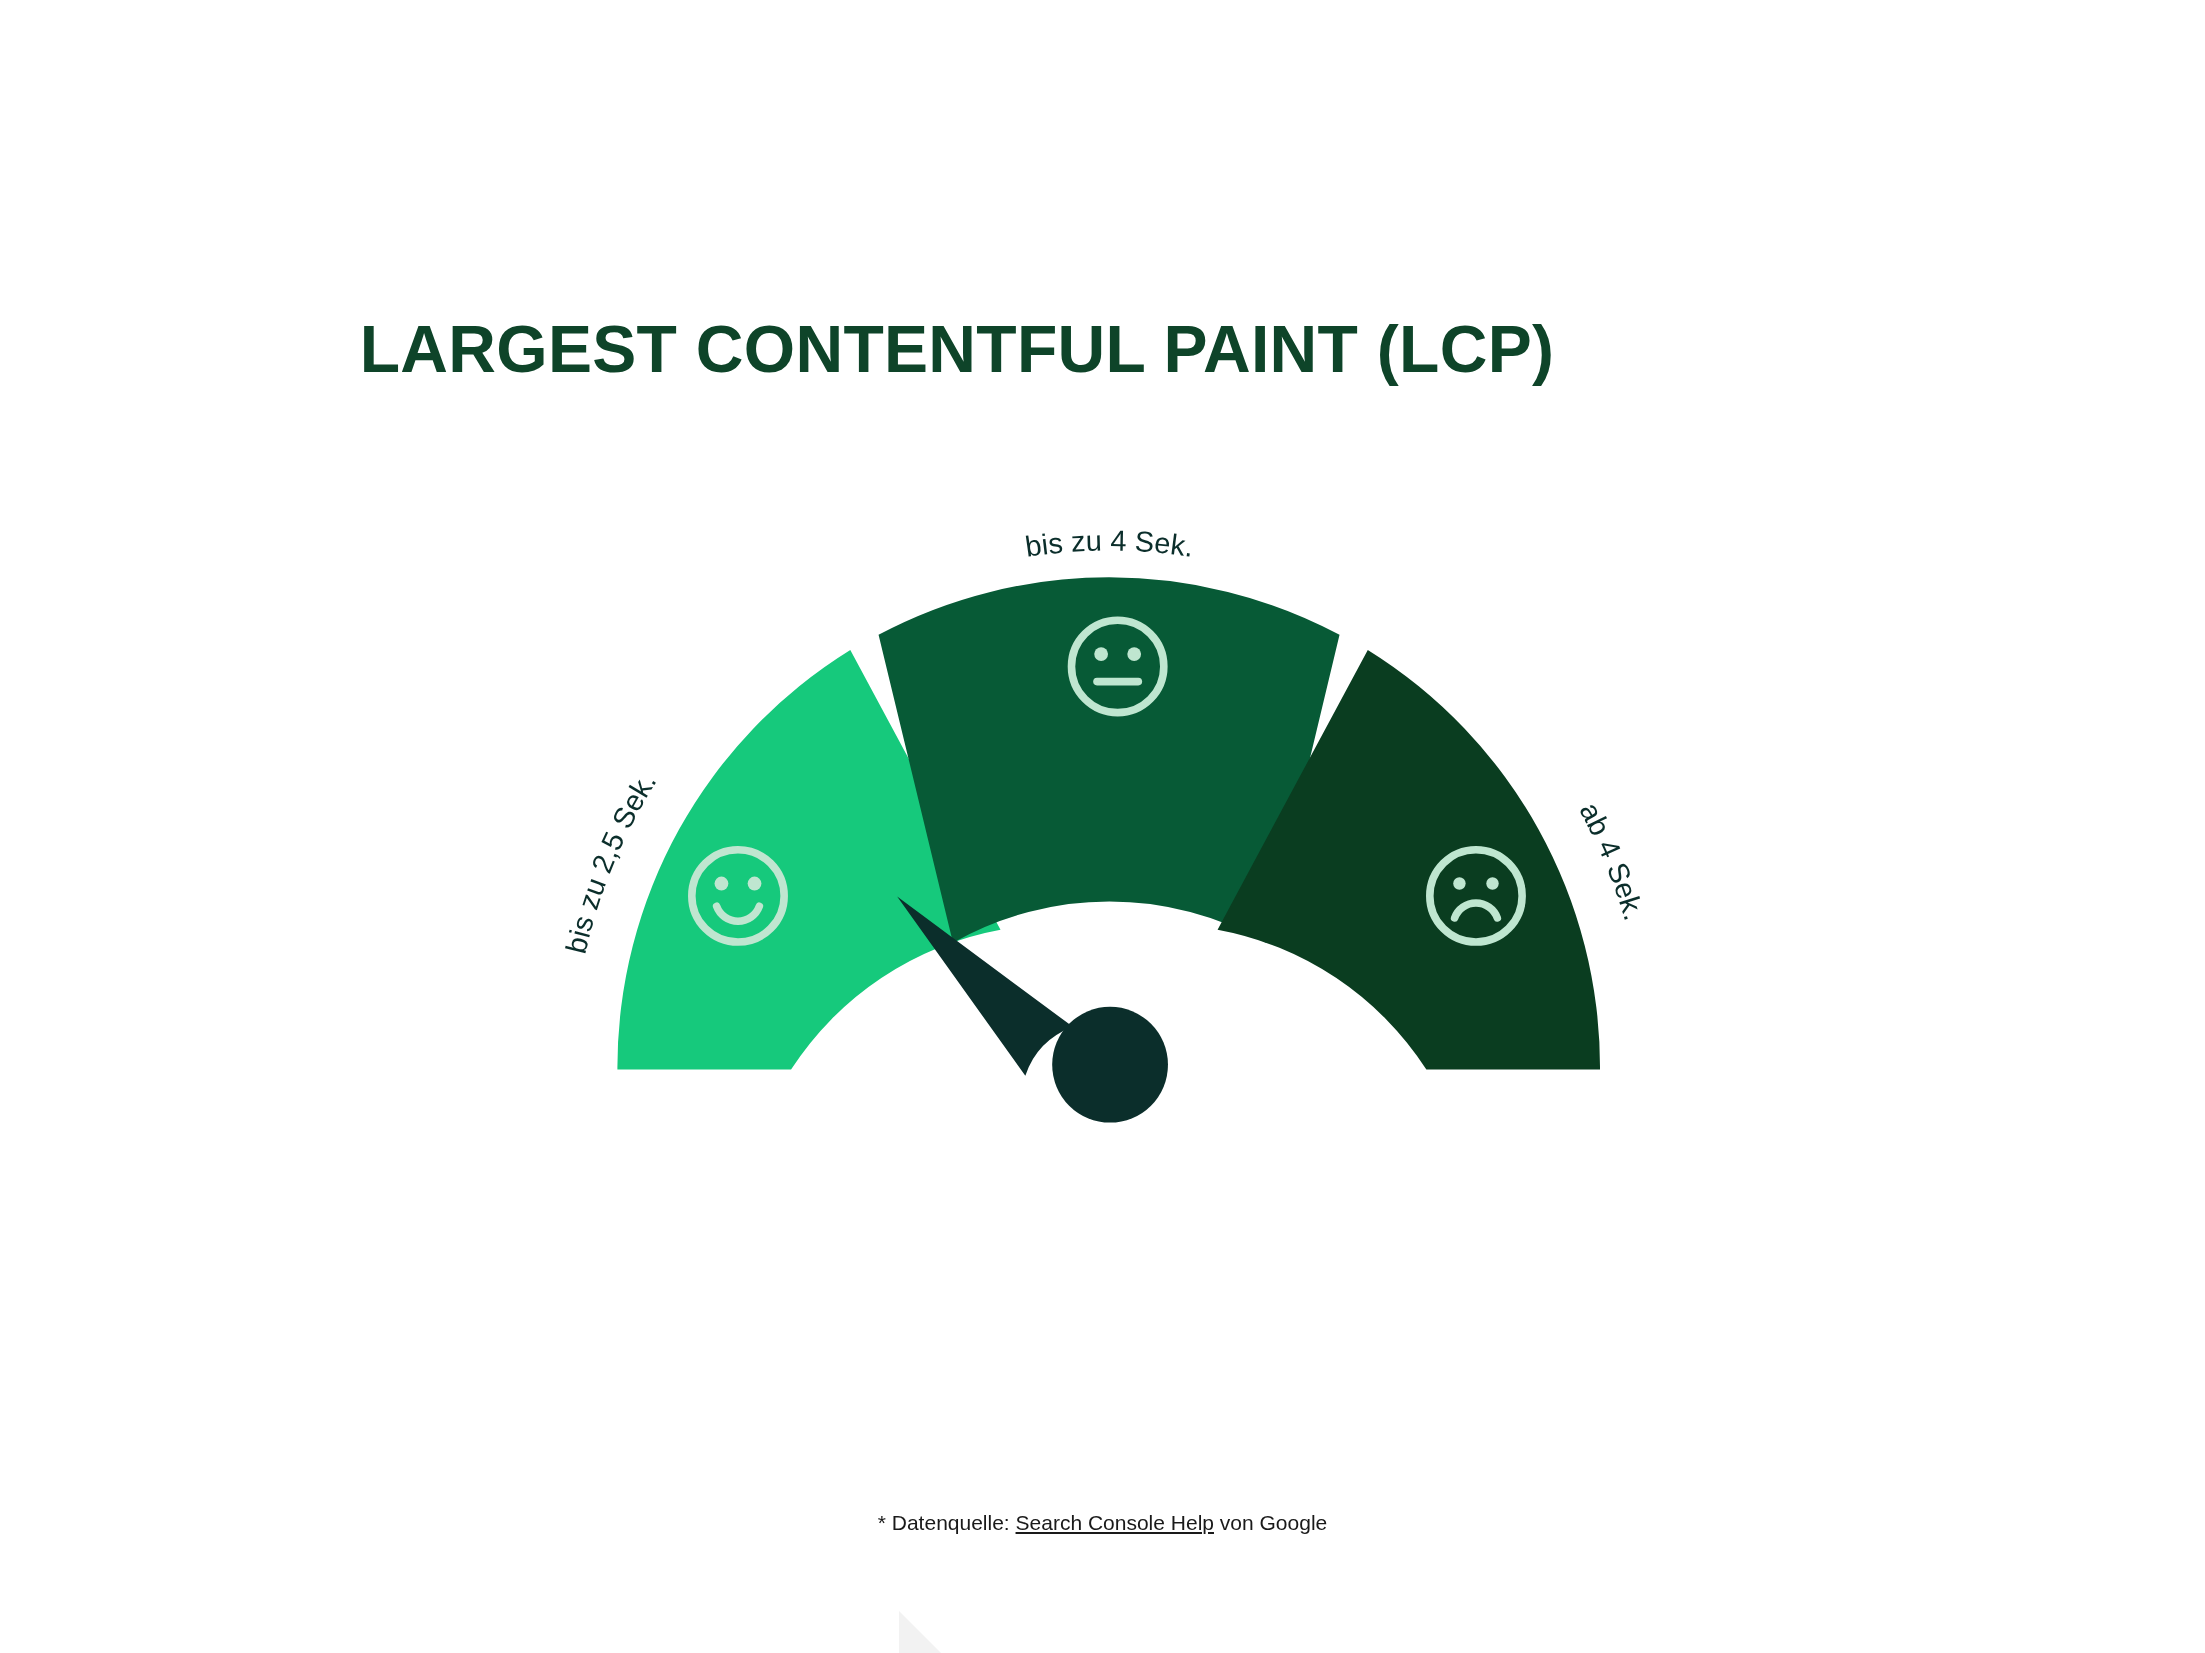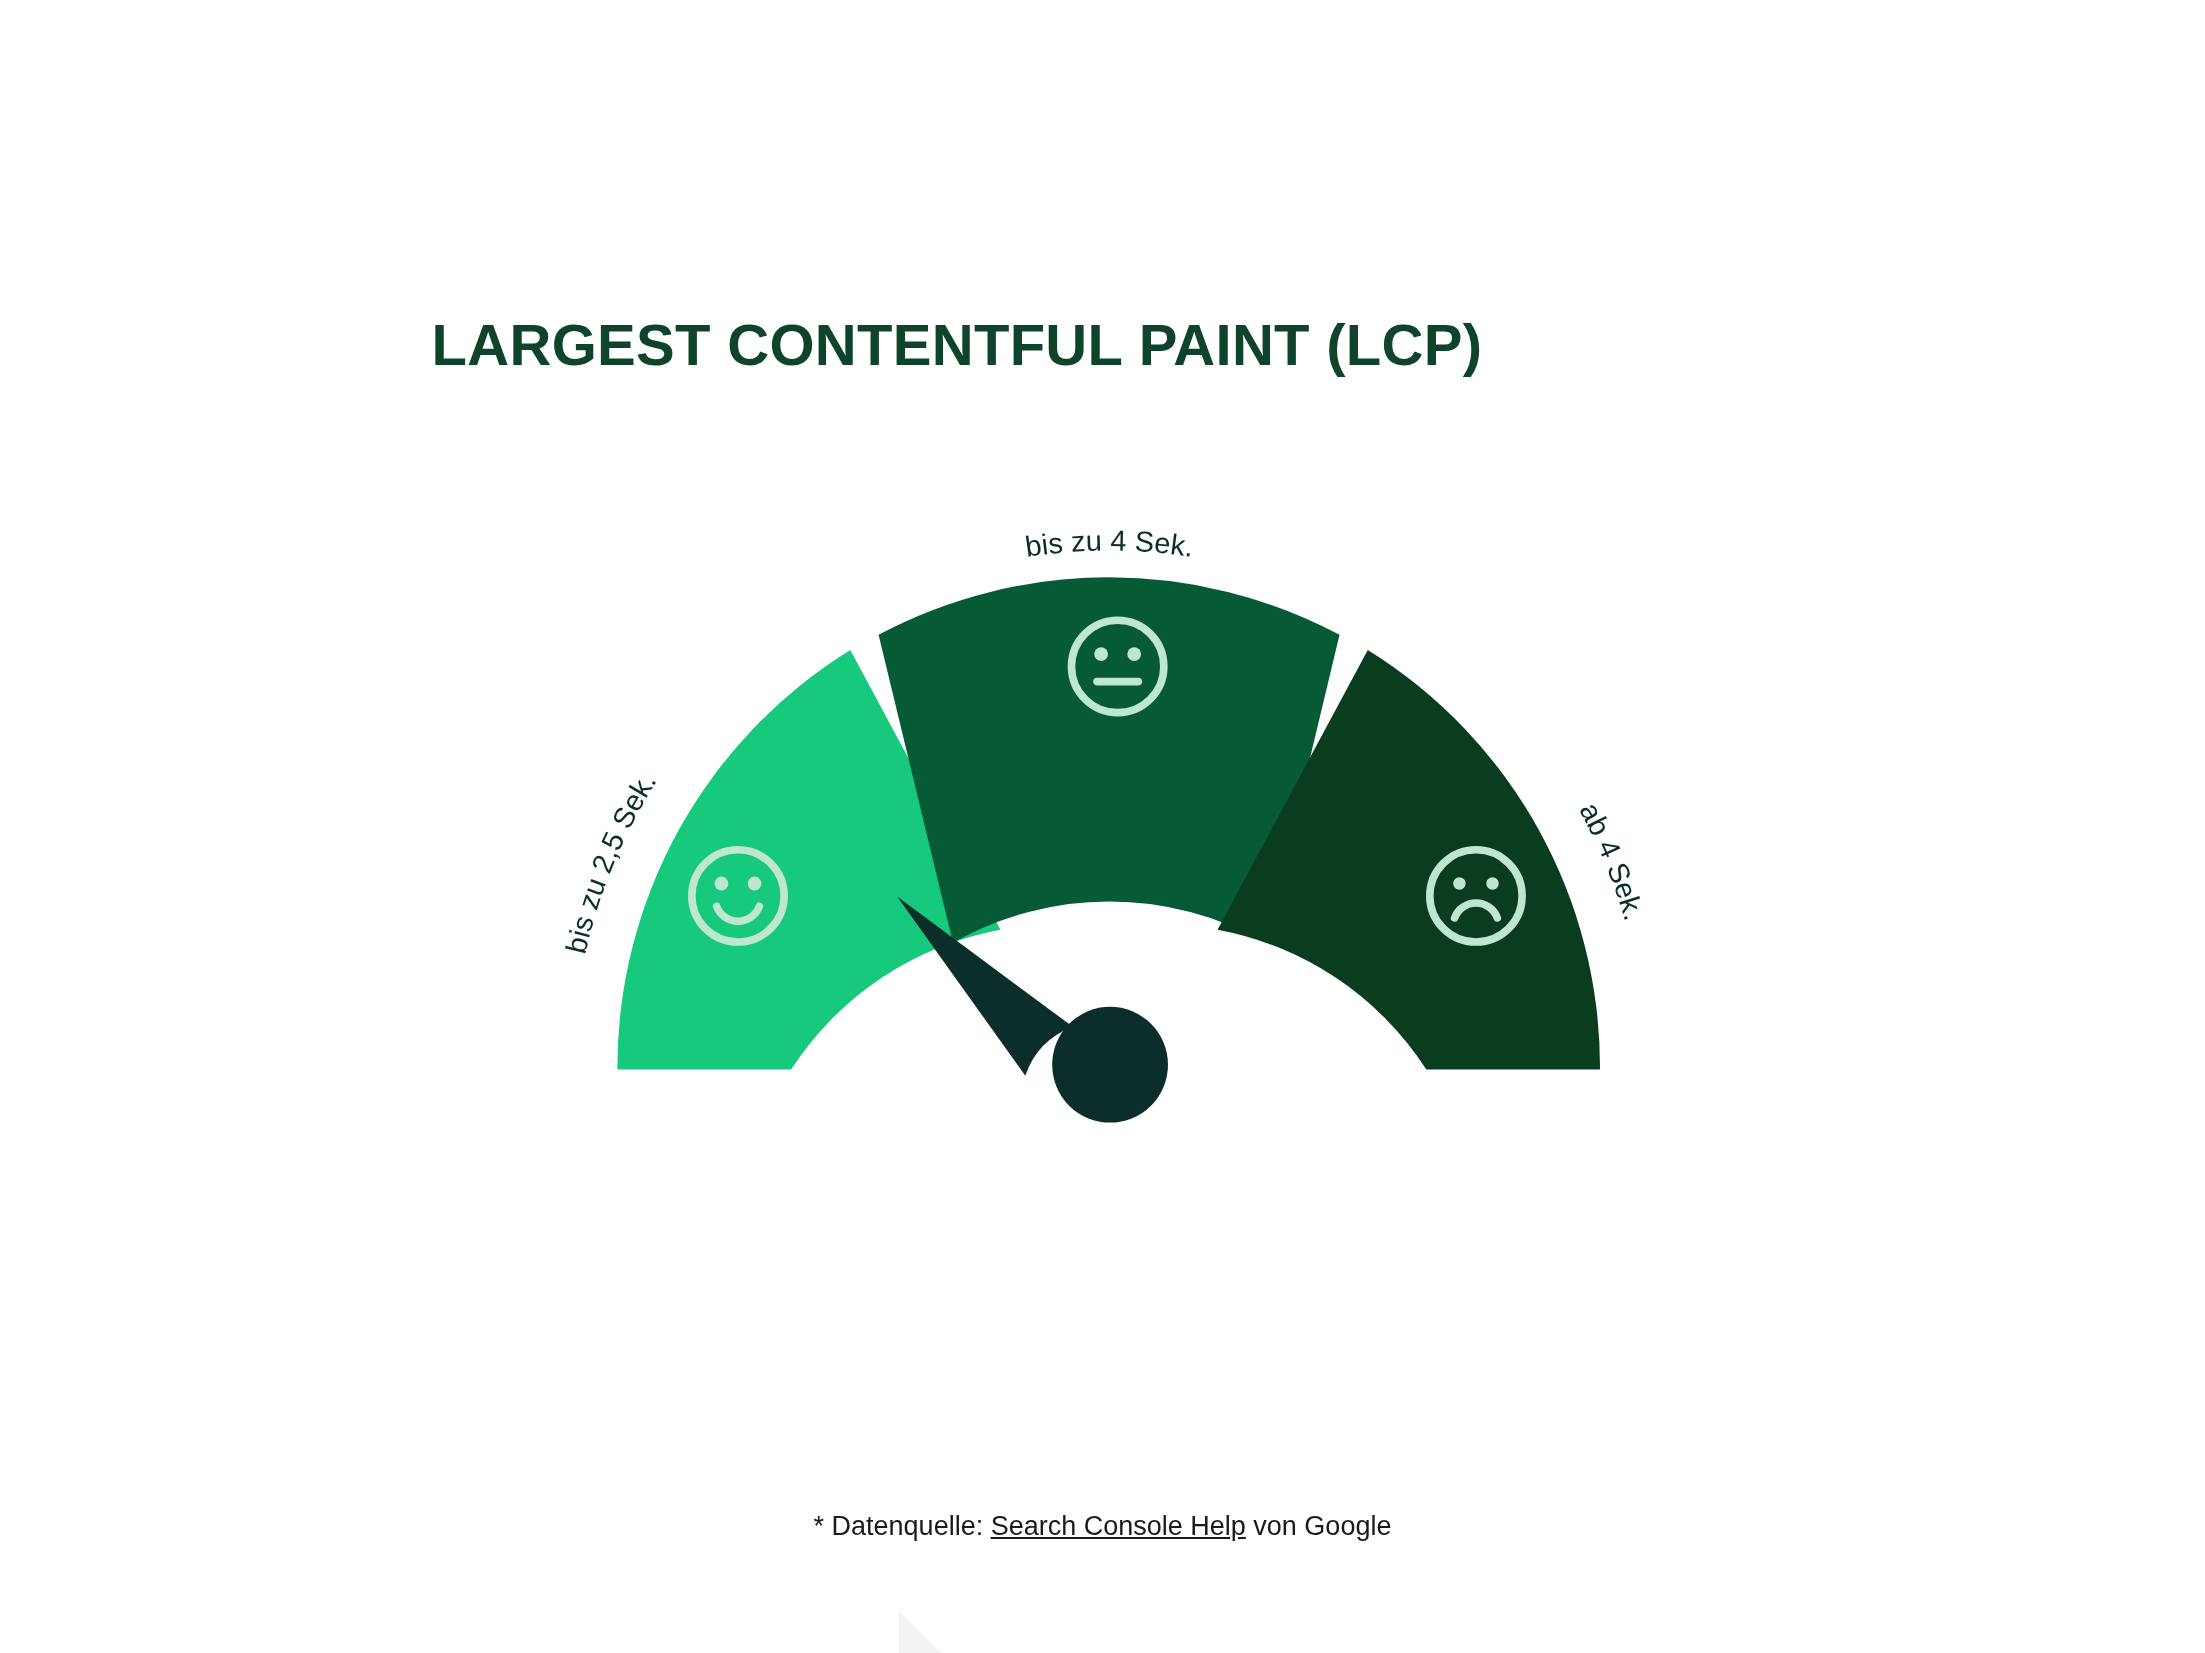--- a/index.html
+++ b/index.html
@@ -23,21 +23,21 @@
   }
 
   
   .chart-title {
     position: absolute;
     top: 311px;
     left: 0;
     width: 1914px;
     text-align: center;
     font-family: "Liberation Sans", sans-serif;
-    font-size: 58px;
+    font-size: 66px;
     font-weight: 700;
     letter-spacing: 0.3px;
     color: #0E4429;
     white-space: nowrap;
   }
 
   
   .gauge-wrap {
     position: absolute;
     left: 0;
@@ -65,21 +65,21 @@
   }
 
   
   .footnote {
     position: absolute;
     top: 1511px;
     left: 0;
     width: 2205px;
     text-align: center;
     font-family: "Liberation Sans", sans-serif;
-    font-size: 27px;
+    font-size: 21px;
     font-weight: 400;
     color: #1a1a1a;
     white-space: nowrap;
   }
   .footnote .src-link {
     text-decoration: underline;
     color: #1a1a1a;
   }
 
   

